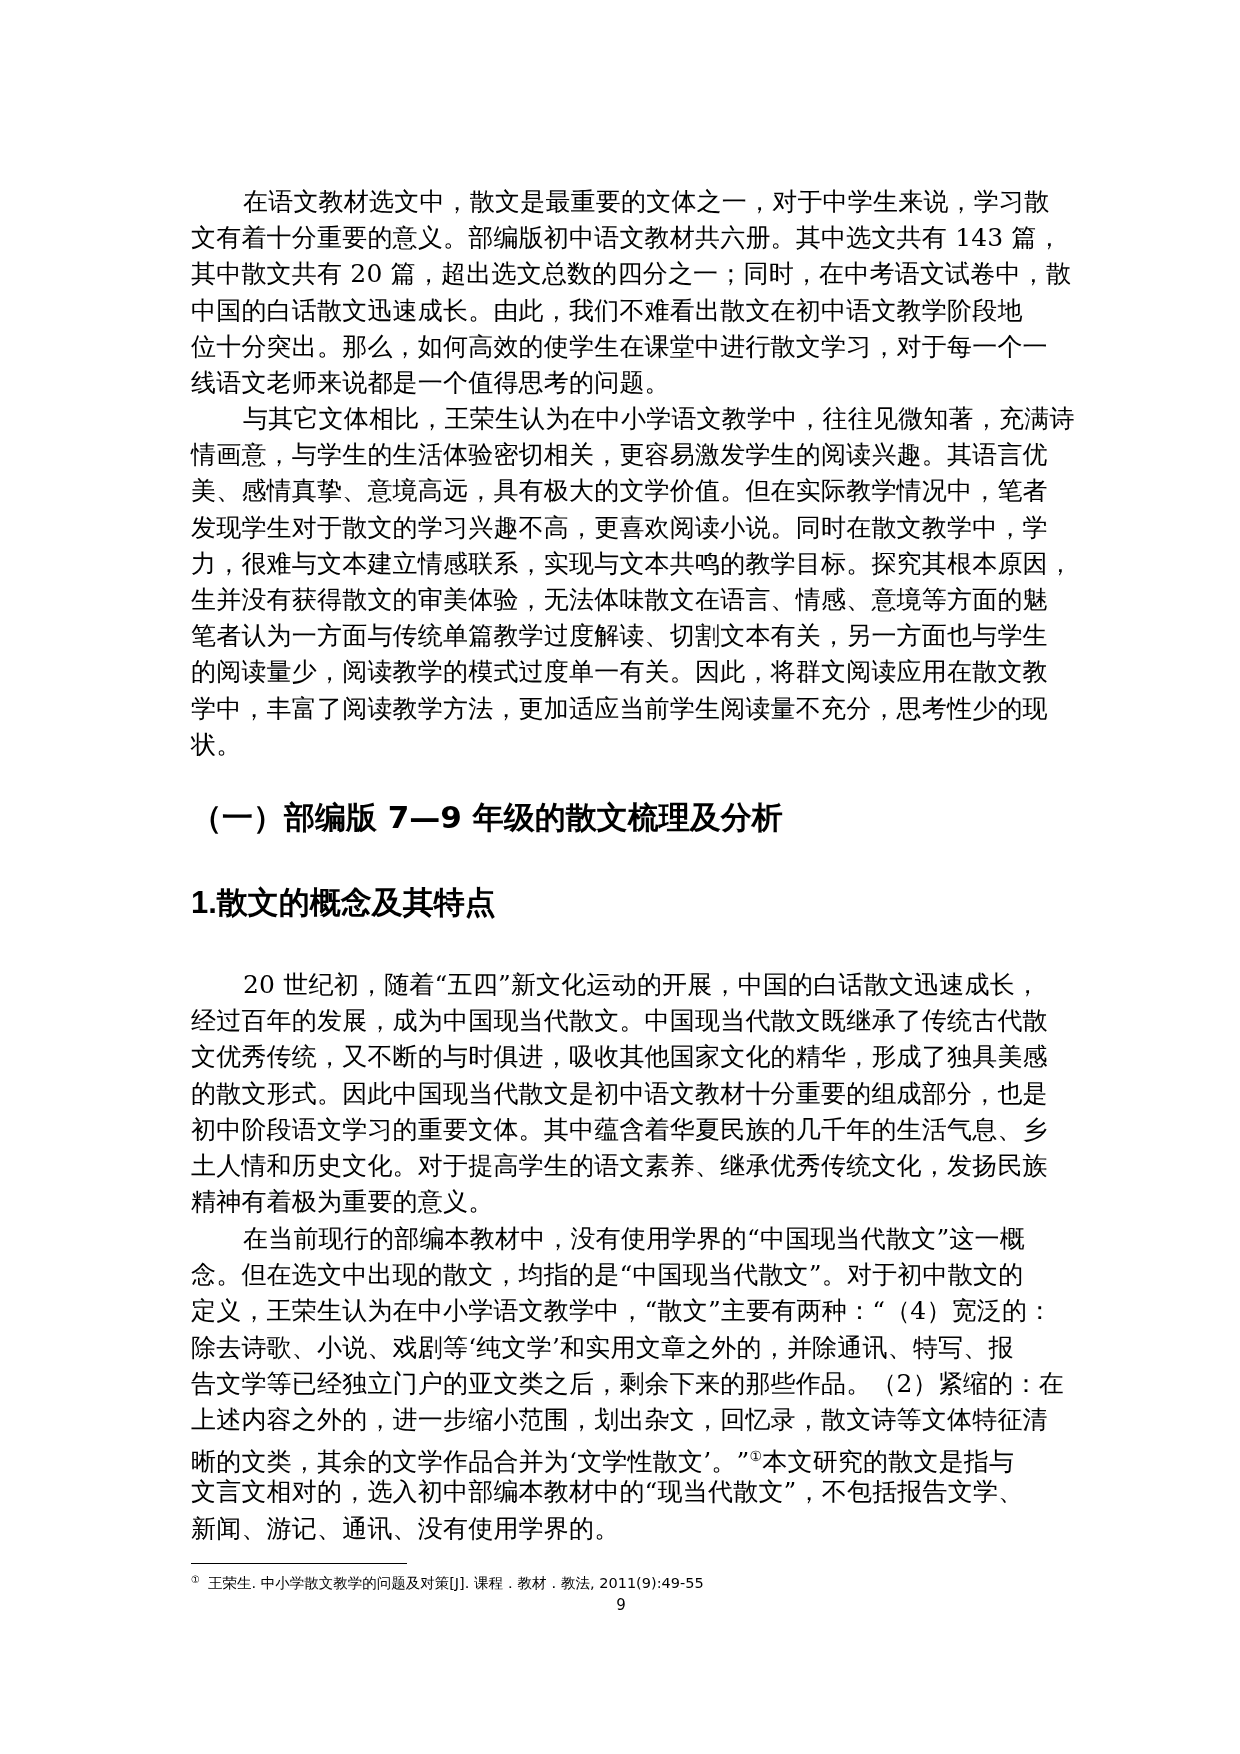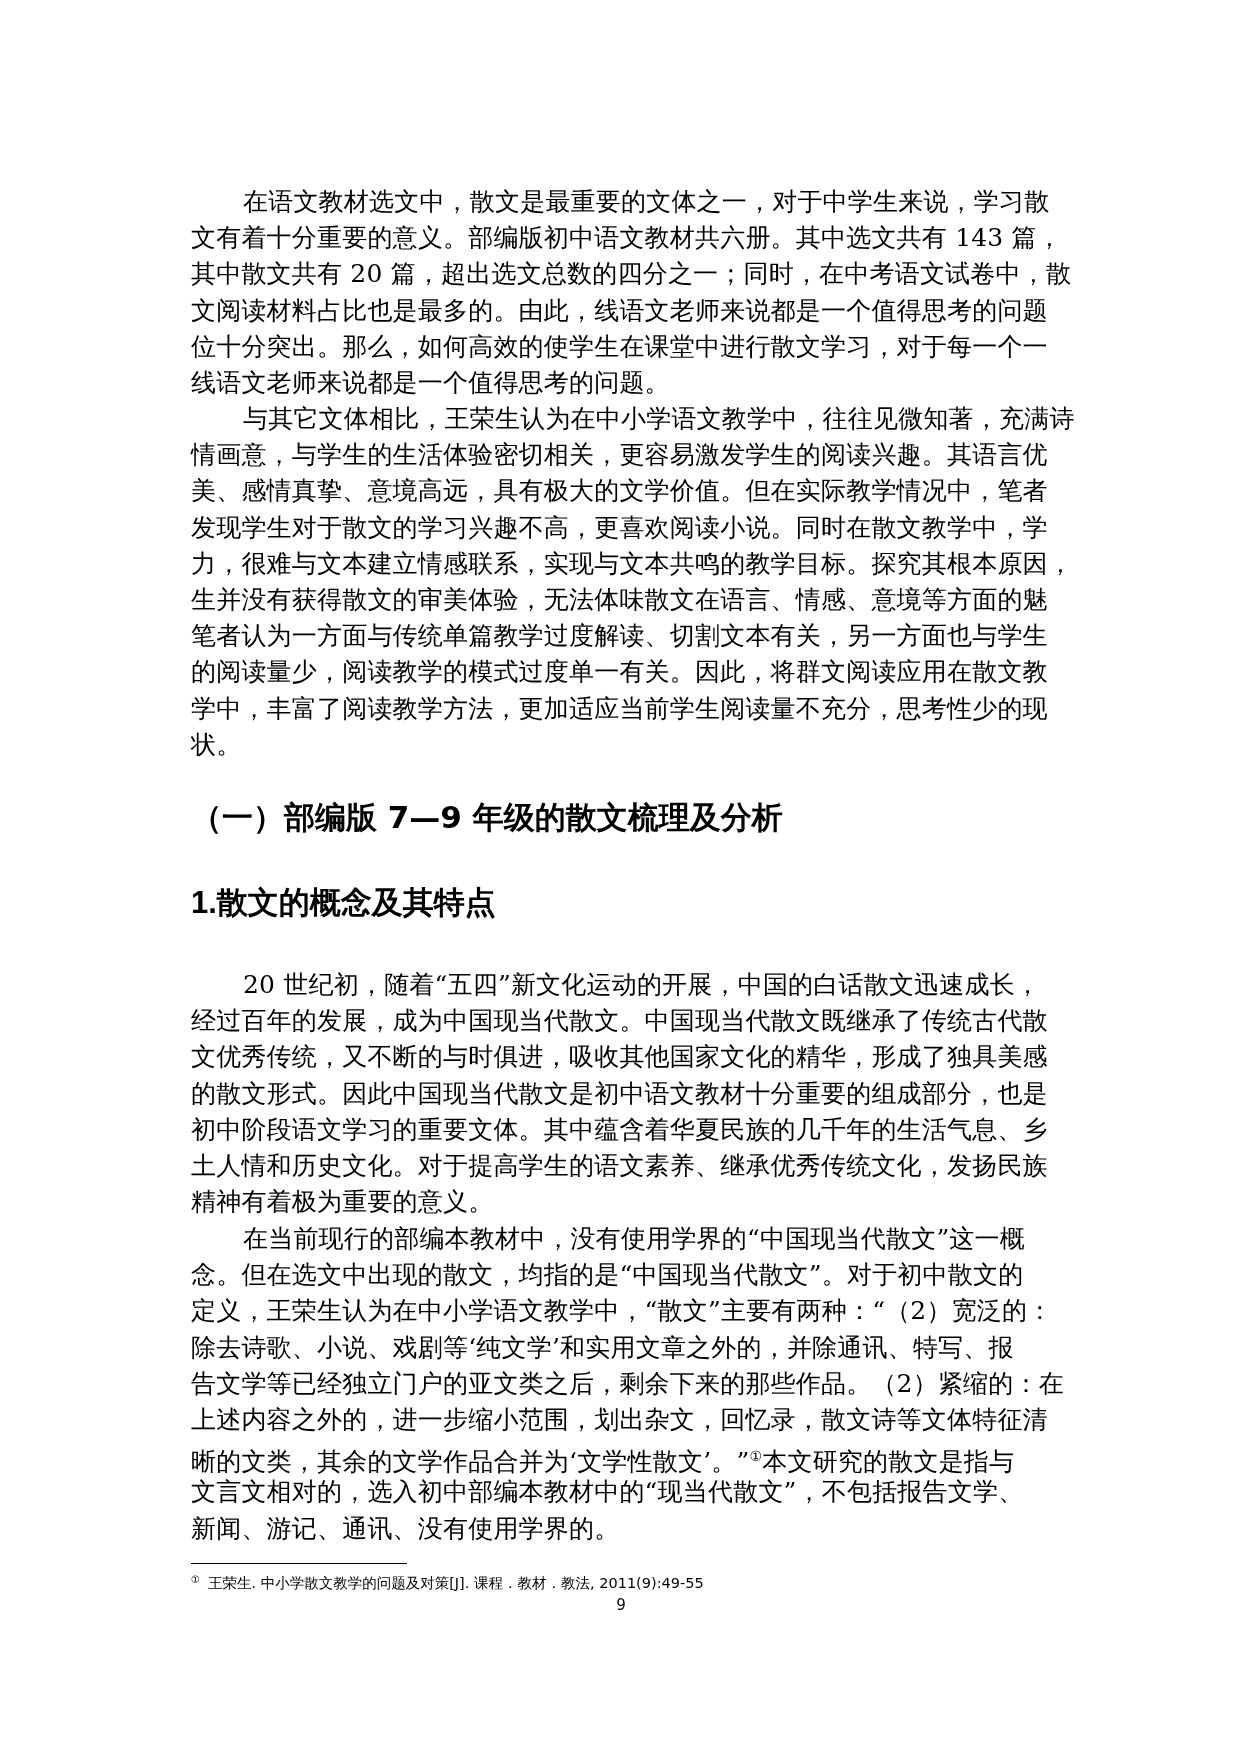--- a/index.html
+++ b/index.html
@@ -18,21 +18,21 @@
 </style>
 </head>
 <body>
 
 <div class="page">
 
   <div class="para" style="top:184px;">
     <span class="line indent">在语文教材选文中，散文是最重要的文体之一，对于中学生来说，学习散</span>
     <span class="line">文有着十分重要的意义。部编版初中语文教材共六册。其中选文共有 143 篇，</span>
     <span class="line">其中散文共有 20 篇，超出选文总数的四分之一；同时，在中考语文试卷中，散</span>
-    <span class="line">文阅读材料占比也是最多的。由此，线语文老师来说都是一个值得思考的问题</span>
+    <span class="line">中国的白话散文迅速成长。由此，我们不难看出散文在初中语文教学阶段地</span>
     <span class="line">位十分突出。那么，如何高效的使学生在课堂中进行散文学习，对于每一个一</span>
     <span class="line">线语文老师来说都是一个值得思考的问题。</span>
   </div>
 
   <div class="para" style="top:401px;">
     <span class="line indent">与其它文体相比，王荣生认为在中小学语文教学中，往往见微知著，充满诗</span>
     <span class="line">情画意，与学生的生活体验密切相关，更容易激发学生的阅读兴趣。其语言优</span>
     <span class="line">美、感情真挚、意境高远，具有极大的文学价值。但在实际教学情况中，笔者</span>
     <span class="line">发现学生对于散文的学习兴趣不高，更喜欢阅读小说。同时在散文教学中，学</span>
     <span class="line">力，很难与文本建立情感联系，实现与文本共鸣的教学目标。探究其根本原因，</span>
@@ -52,21 +52,21 @@
     <span class="line">文优秀传统，又不断的与时俱进，吸收其他国家文化的精华，形成了独具美感</span>
     <span class="line">的散文形式。因此中国现当代散文是初中语文教材十分重要的组成部分，也是</span>
     <span class="line">初中阶段语文学习的重要文体。其中蕴含着华夏民族的几千年的生活气息、乡</span>
     <span class="line">土人情和历史文化。对于提高学生的语文素养、继承优秀传统文化，发扬民族</span>
     <span class="line">精神有着极为重要的意义。</span>
   </div>
 
   <div class="para" style="top:1221px;">
     <span class="line indent">在当前现行的部编本教材中，没有使用学界的“中国现当代散文”这一概</span>
     <span class="line">念。但在选文中出现的散文，均指的是“中国现当代散文”。对于初中散文的</span>
-    <span class="line">定义，王荣生认为在中小学语文教学中，“散文”主要有两种：“（2）宽泛的：</span>
+    <span class="line">定义，王荣生认为在中小学语文教学中，“散文”主要有两种：“（4）宽泛的：</span>
     <span class="line">除去诗歌、小说、戏剧等‘纯文学’和实用文章之外的，并除通讯、特写、报</span>
     <span class="line">告文学等已经独立门户的亚文类之后，剩余下来的那些作品。（2）紧缩的：在</span>
     <span class="line">上述内容之外的，进一步缩小范围，划出杂文，回忆录，散文诗等文体特征清</span>
     <span class="line">
       <span>晰的文类，其余的文学作品合并为‘文学性散文’。”</span><span class="sup">①</span><span>本文研究的散文是指与</span>
     </span>
     <span class="line">文言文相对的，选入初中部编本教材中的“现当代散文”，不包括报告文学、</span>
     <span class="line">新闻、游记、通讯、没有使用学界的。</span>
   </div>
 

